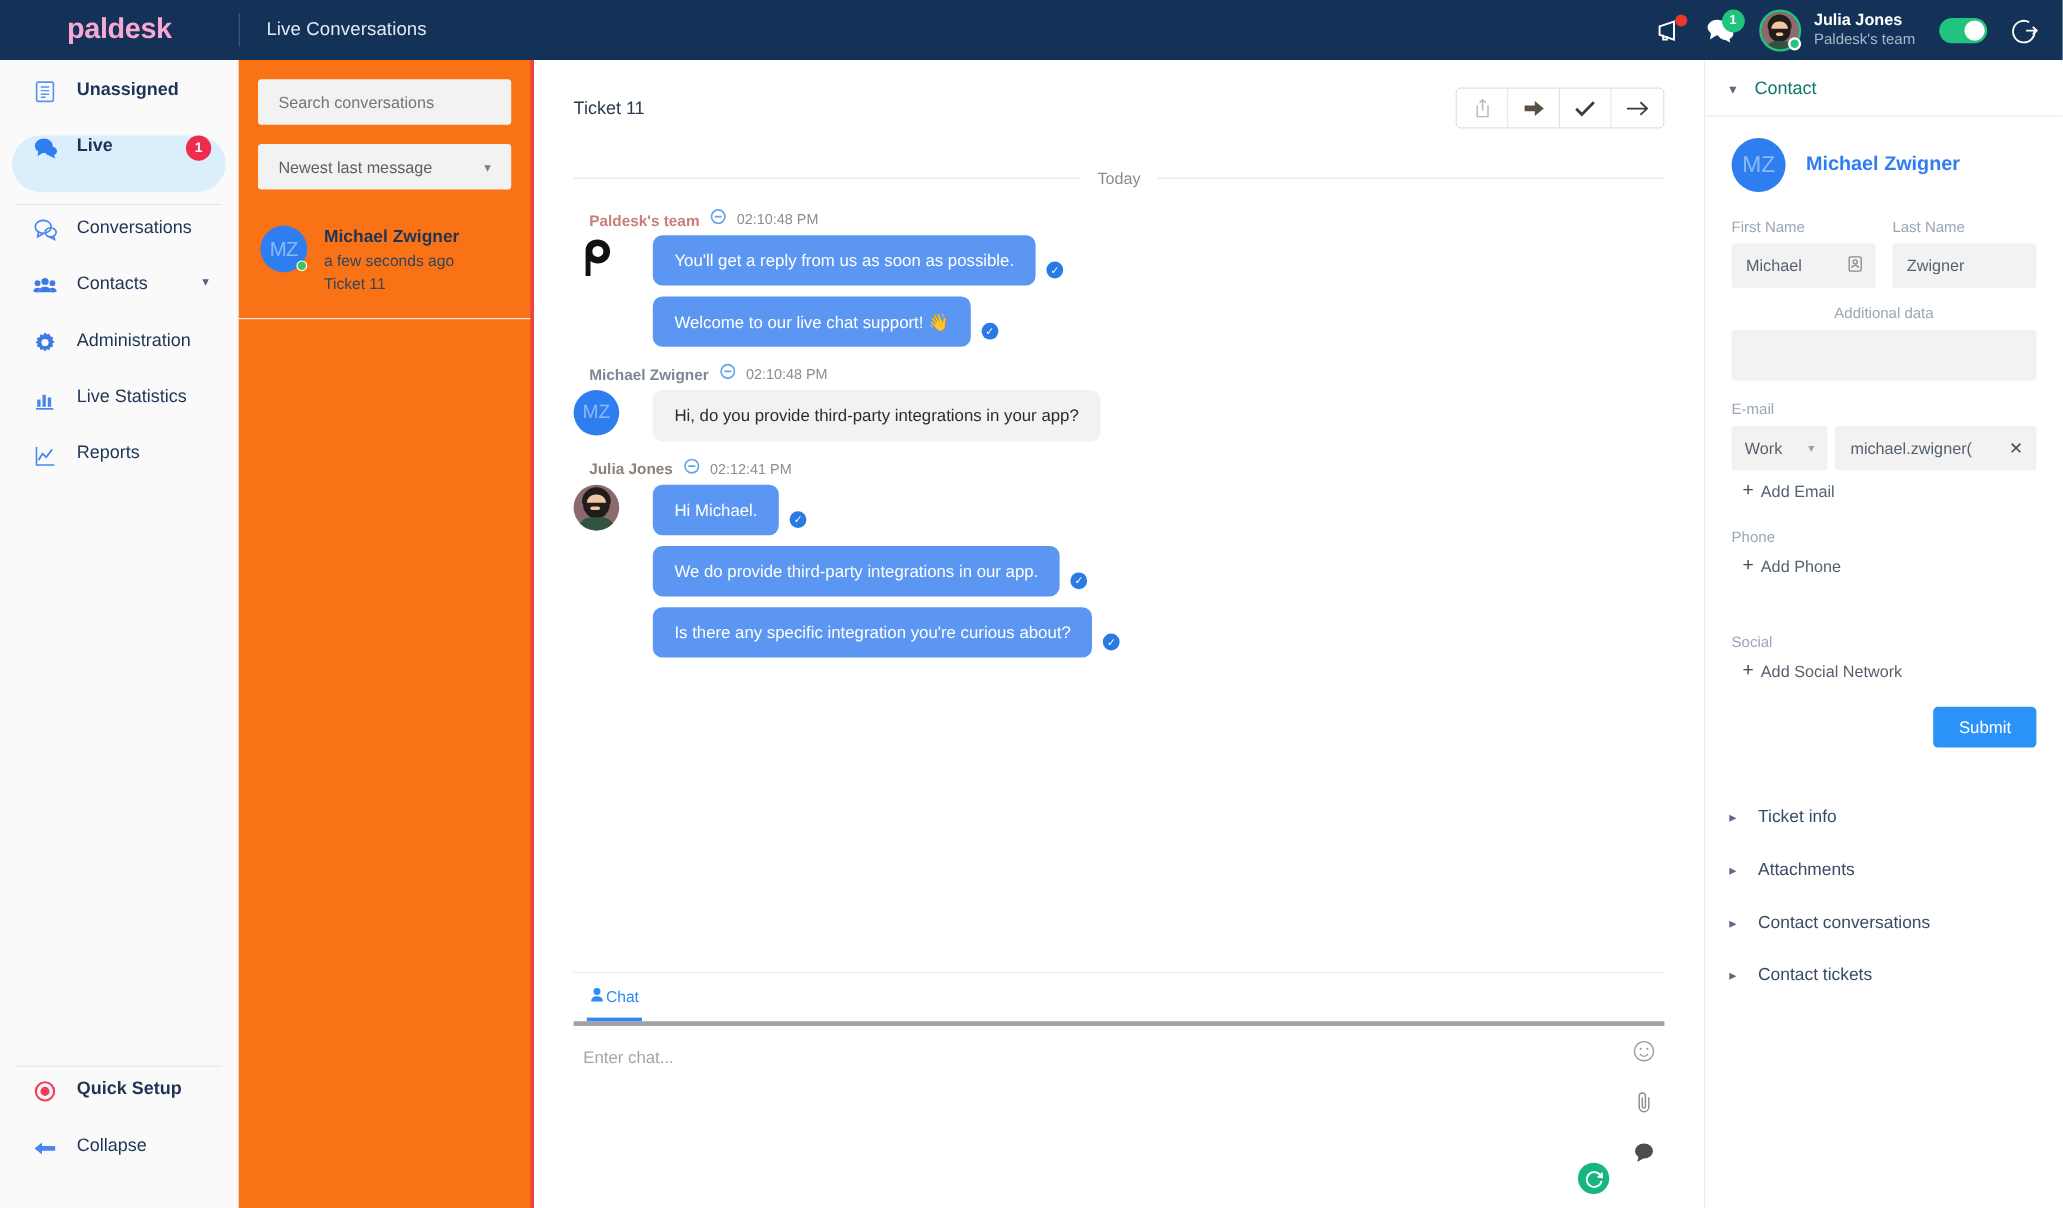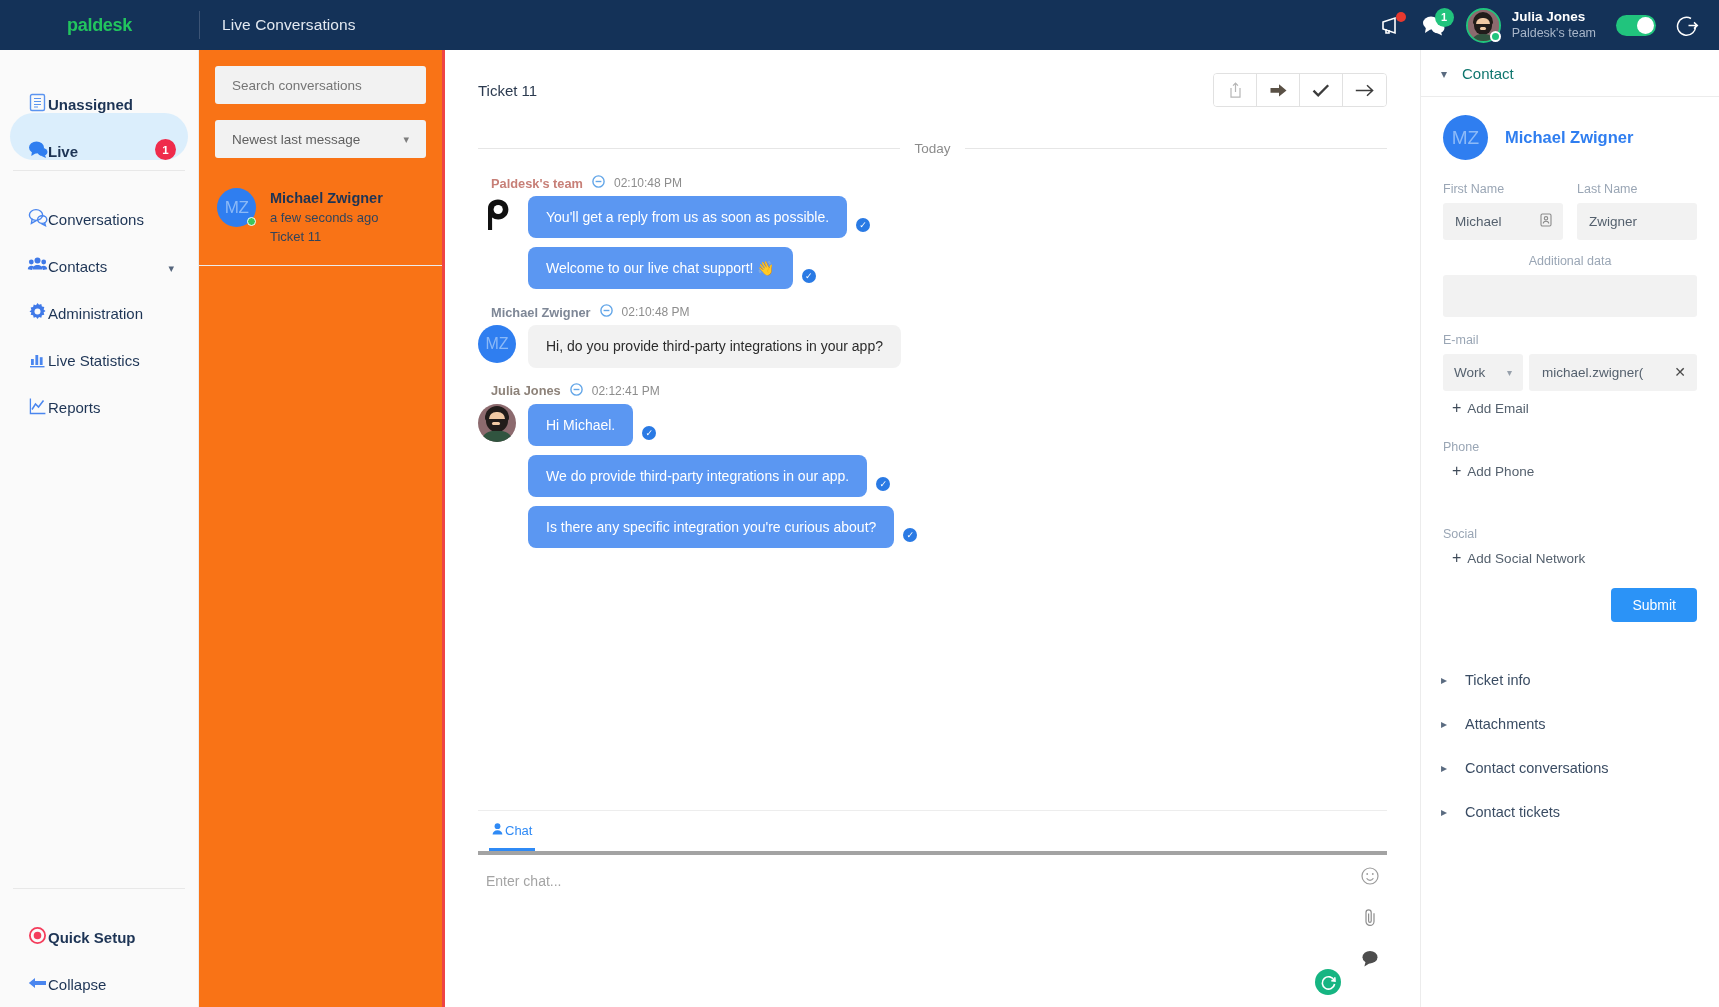--- a/index.html
+++ b/index.html
@@ -9,21 +9,21 @@
     background: #ffffff; overflow: hidden;
   }
   .app { position: relative; width: 1719px; height: 1007px; display: flex; flex-direction: column; }
 
   
   .topbar {
     height: 50px; background: #143258; display: flex; align-items: center;
     flex: 0 0 50px; color: #fff;
   }
   .brand-zone { width: 199px; display: flex; align-items: center; justify-content: center; }
-  .brand { font-size: 18px; font-weight: bold; letter-spacing: -0.3px; color: #22c55e; }
+  .brand { font-size: 24px; font-weight: bold; letter-spacing: -0.3px; color: #f9a8d4; }
   .topbar-divider { width: 1px; height: 28px; background: #3c5475; }
   .topbar-title { font-size: 15.5px; color: #e3e9f1; margin-left: 22px; letter-spacing: .1px; }
   .topbar-right { margin-left: auto; display: flex; align-items: center; gap: 20px; padding-right: 20px; }
   .icon-btn { position: relative; display: flex; align-items: center; justify-content: center; cursor: pointer; }
   .badge-dot {
     position: absolute; top: -3px; right: -4px; width: 10px; height: 10px;
     border-radius: 50%; background: #e8392f;
   }
   .badge-count {
     position: absolute; top: -7px; right: -8px; min-width: 19px; height: 19px;
@@ -61,21 +61,21 @@
 
   
   .body-row { display: flex; flex: 1 1 auto; min-height: 0; }
 
   
   .leftnav {
     width: 199px; flex: 0 0 199px; background: #fafafa; border-right: 1px solid #ececec;
     display: flex; flex-direction: column; padding-top: 16px;
   }
   .nav-item {
-    display: flex; align-items: flex-end; gap: 0; height: 47px; margin: 0 10px;
+    display: flex; align-items: flex-start; gap: 16px; height: 47px; margin: 0 10px;
     padding-left: 17px; border-radius: 24px; cursor: pointer; position: relative;
     color: #1d3455; font-size: 15px;
   }
   .nav-item.bold { font-weight: bold; }
   .nav-item.active { background: #dbeefc; font-weight: bold; }
   .nav-icon { width: 21px; height: 21px; display: flex; align-items: center; justify-content: center; flex: 0 0 21px; }
   .nav-badge {
     margin-left: auto; margin-right: 12px; width: 21px; height: 21px; border-radius: 50%;
     background: #ef2b4b; color: #fff; font-size: 11.5px; font-weight: bold;
     display: flex; align-items: center; justify-content: center;
@@ -129,21 +129,21 @@
   .day-sep .ln { flex: 1; height: 1px; background: #e6e6e6; }
   .day-sep .lbl { font-size: 13.5px; color: #8c8c8c; }
 
   .msg-group { margin-bottom: 14px; }
   .msg-meta { display: flex; align-items: center; gap: 9px; margin-bottom: 4px; padding-left: 13px; }
   .msg-author { font-size: 12.8px; font-weight: bold; }
   .msg-author.team { color: #c77f77; }
   .msg-author.contact { color: #7e8796; }
   .msg-author.agent { color: #8d8279; }
   .msg-time { font-size: 12px; color: #8d8d8d; }
-  .msg-body { display: flex; align-items: flex-start; gap: 12px; }
+  .msg-body { display: flex; align-items: flex-start; gap: 28px; }
   .msg-av { width: 38px; height: 38px; border-radius: 50%; flex: 0 0 38px; position: relative; overflow: hidden; }
   .msg-av.mz { background: #2f7ef0; color: #8bb9f7; font-size: 16px; display: flex; align-items: center; justify-content: center; }
   .msg-av.jj { background: #8c6a6e; }
   .msg-av.brand { background: transparent; display: flex; align-items: center; justify-content: center; }
   .bubbles { display: flex; flex-direction: column; gap: 9px; }
   .bubble-row { display: flex; align-items: flex-end; gap: 9px; }
   .bubble {
     max-width: 700px; padding: 12px 18px; border-radius: 8px; font-size: 14px; line-height: 1.3;
   }
   .bubble.out { background: #5b97f2; color: #fff; }

